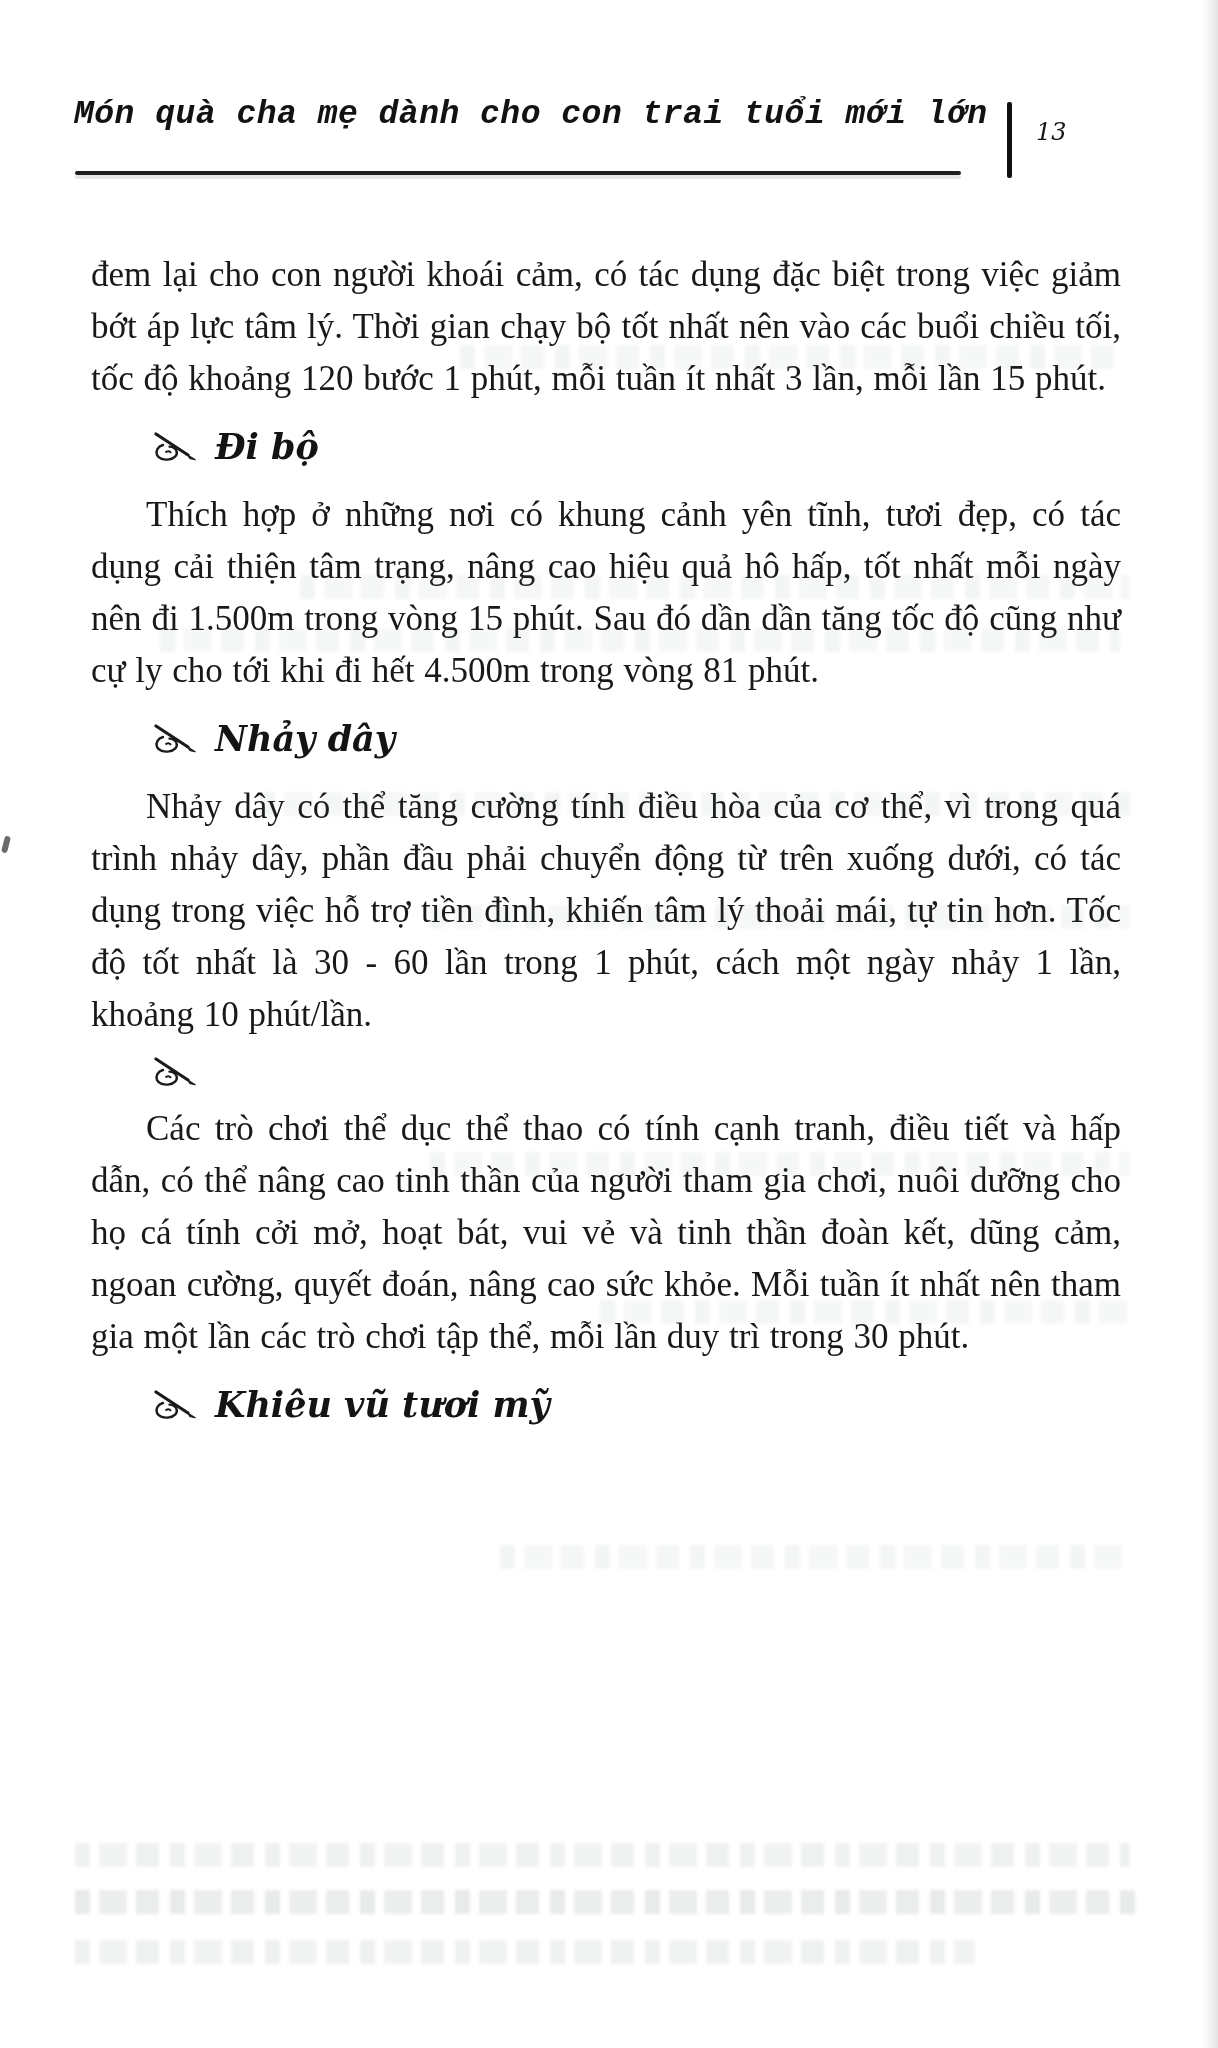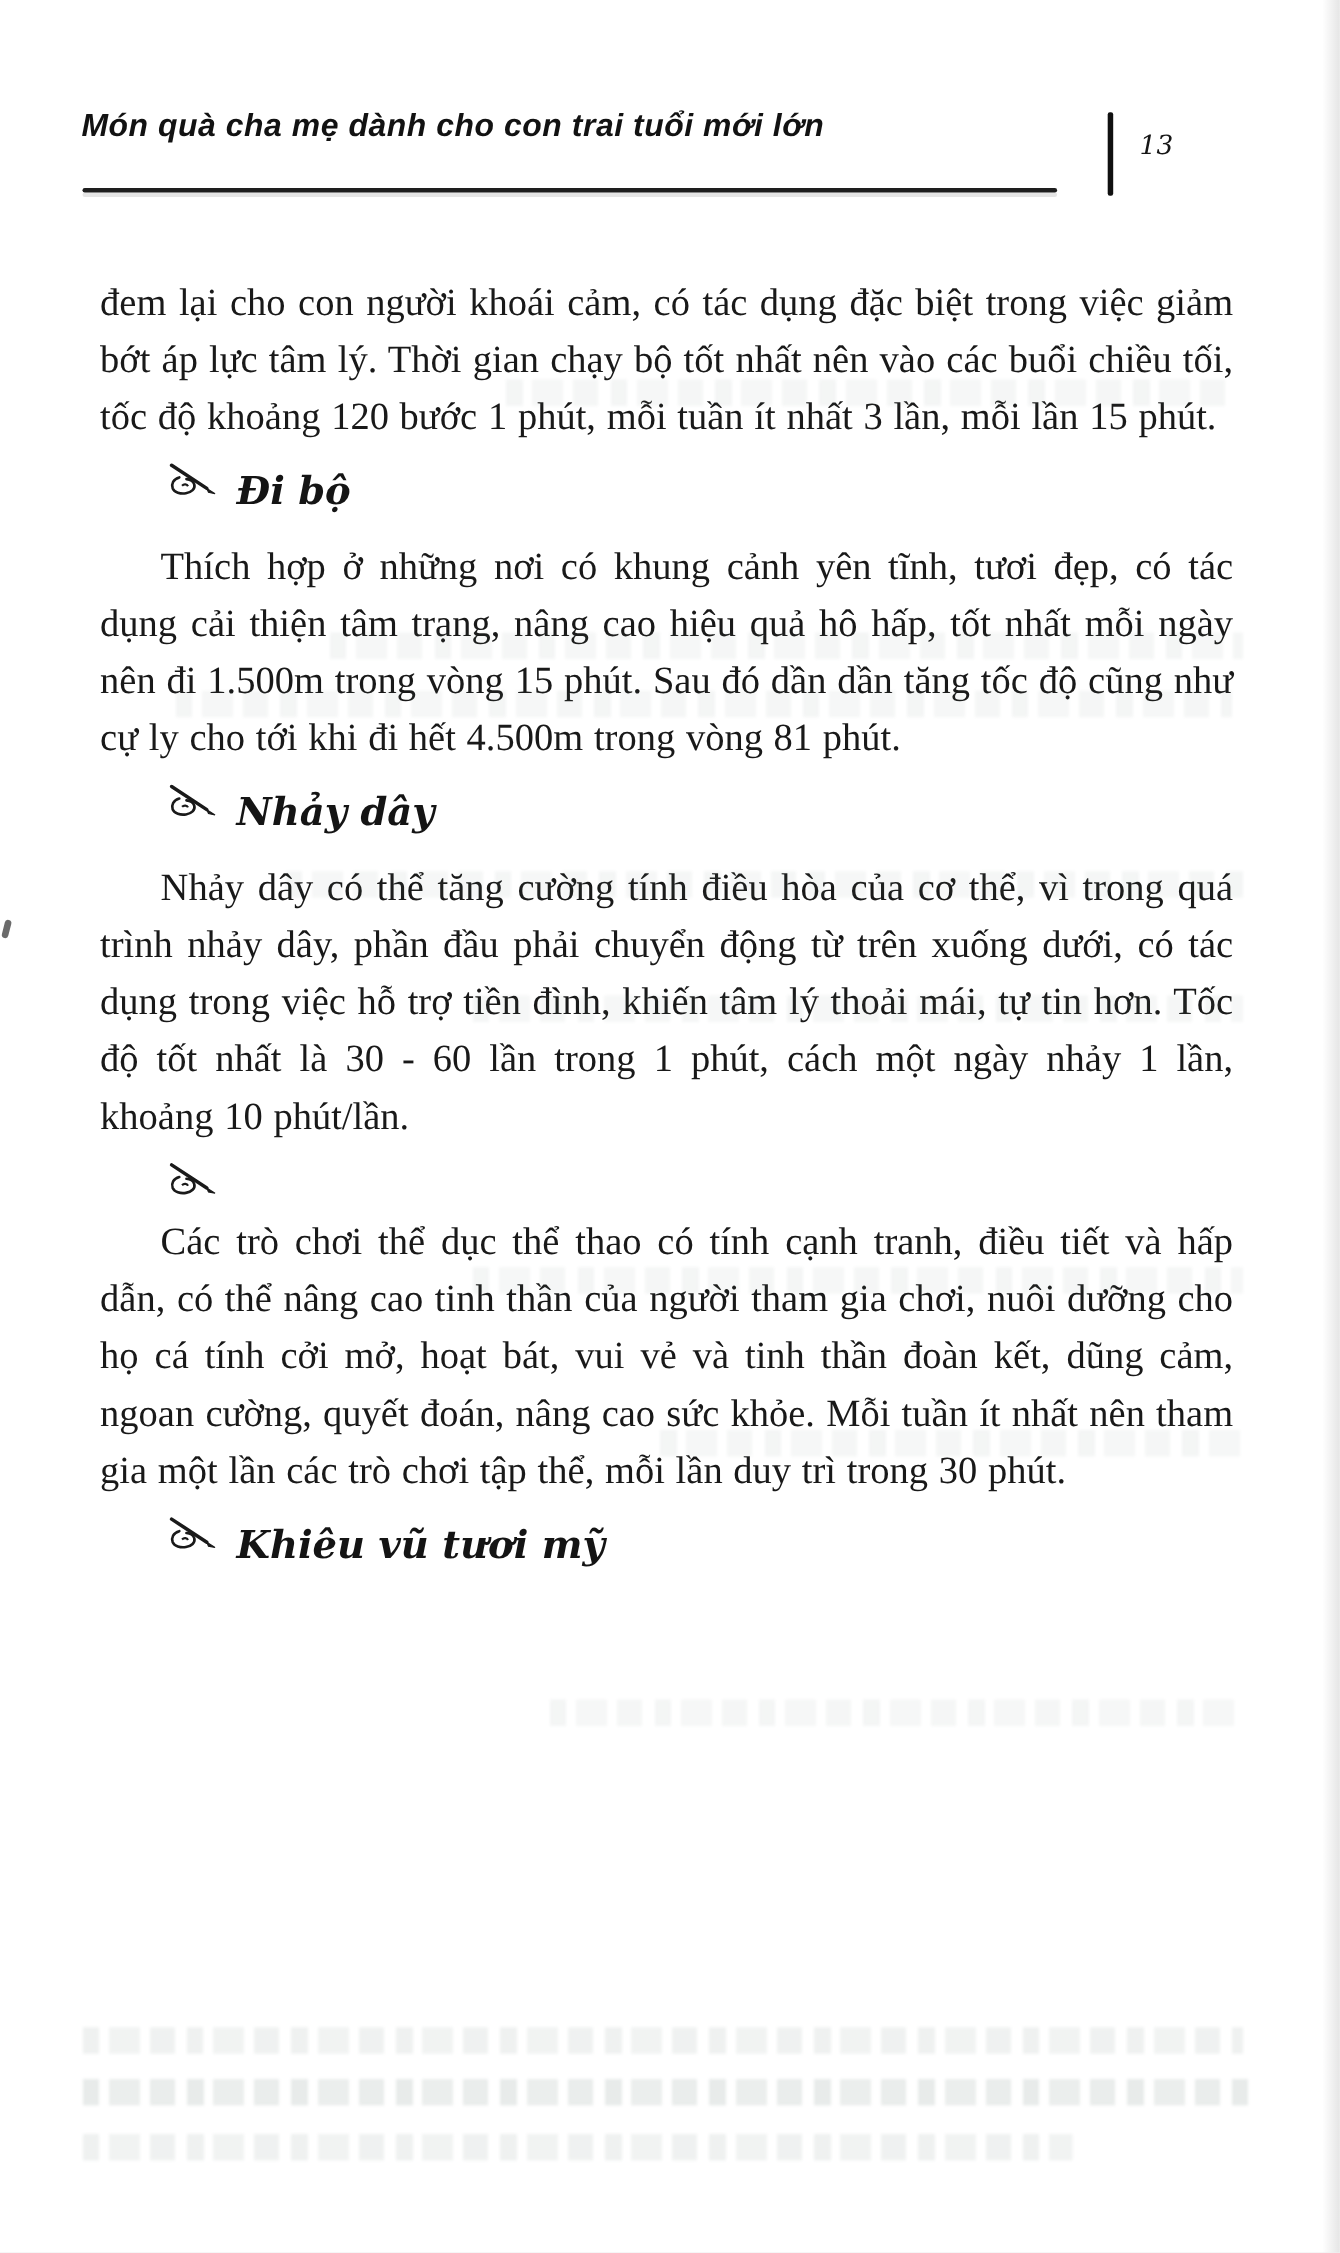--- a/index.html
+++ b/index.html
@@ -5,22 +5,22 @@
   html,body { margin:0; padding:0; background:#e8e8e8; }
   .page {
     position:relative; width:1218px; height:2048px;
     background:#ffffff; overflow:hidden;
     font-family:"Liberation Serif", serif; color:#181818;
   }
 
   
   .running-title {
     position:absolute; left:74px; top:86px; width:880px;
-    font-family:Liberation Sans, sans-serif; font-style:italic; font-weight:700;
-    font-size:29px; line-height:58px; letter-spacing:0.5px; color:#121212;
+    font-family:Liberation Mono, monospace; font-style:italic; font-weight:700;
+    font-size:33px; line-height:58px; letter-spacing:0.5px; color:#121212;
     white-space:nowrap;
   }
   .header-rule {
     position:absolute; left:75px; top:171px; width:886px; height:4px;
     background:#1e1e1e; border-radius:2px;
     box-shadow:0 4px 0 rgba(0,0,0,0.10);
   }
   .header-bar {
     position:absolute; left:1007px; top:102px; width:5px; height:76px;
     background:#101010; border-radius:2px;
@@ -34,21 +34,21 @@
   
   .body-block {
     position:absolute; left:75px; top:233px; width:1062px;
   }
   .p {
     margin:16px; font-size:35px; line-height:52px; text-align:justify;
     word-spacing:1px; color:#191919;
   }
   .p.indent { text-indent:55px; }
   .h {
-    display:flex; align-items:flex-start; gap:16px;
+    display:flex; align-items:center; gap:16px;
     margin:12px 0 16px; padding-left:78px;
     font-family:"DejaVu Serif", serif; font-style:italic; font-weight:700;
     font-size:35px; line-height:52px; color:#141414;
   }
   .h .icon { flex:0 0 auto; display:inline-flex; }
 
   
   .ghost {
     position:absolute; height:24px; pointer-events:none;
     filter:blur(1.6px);

